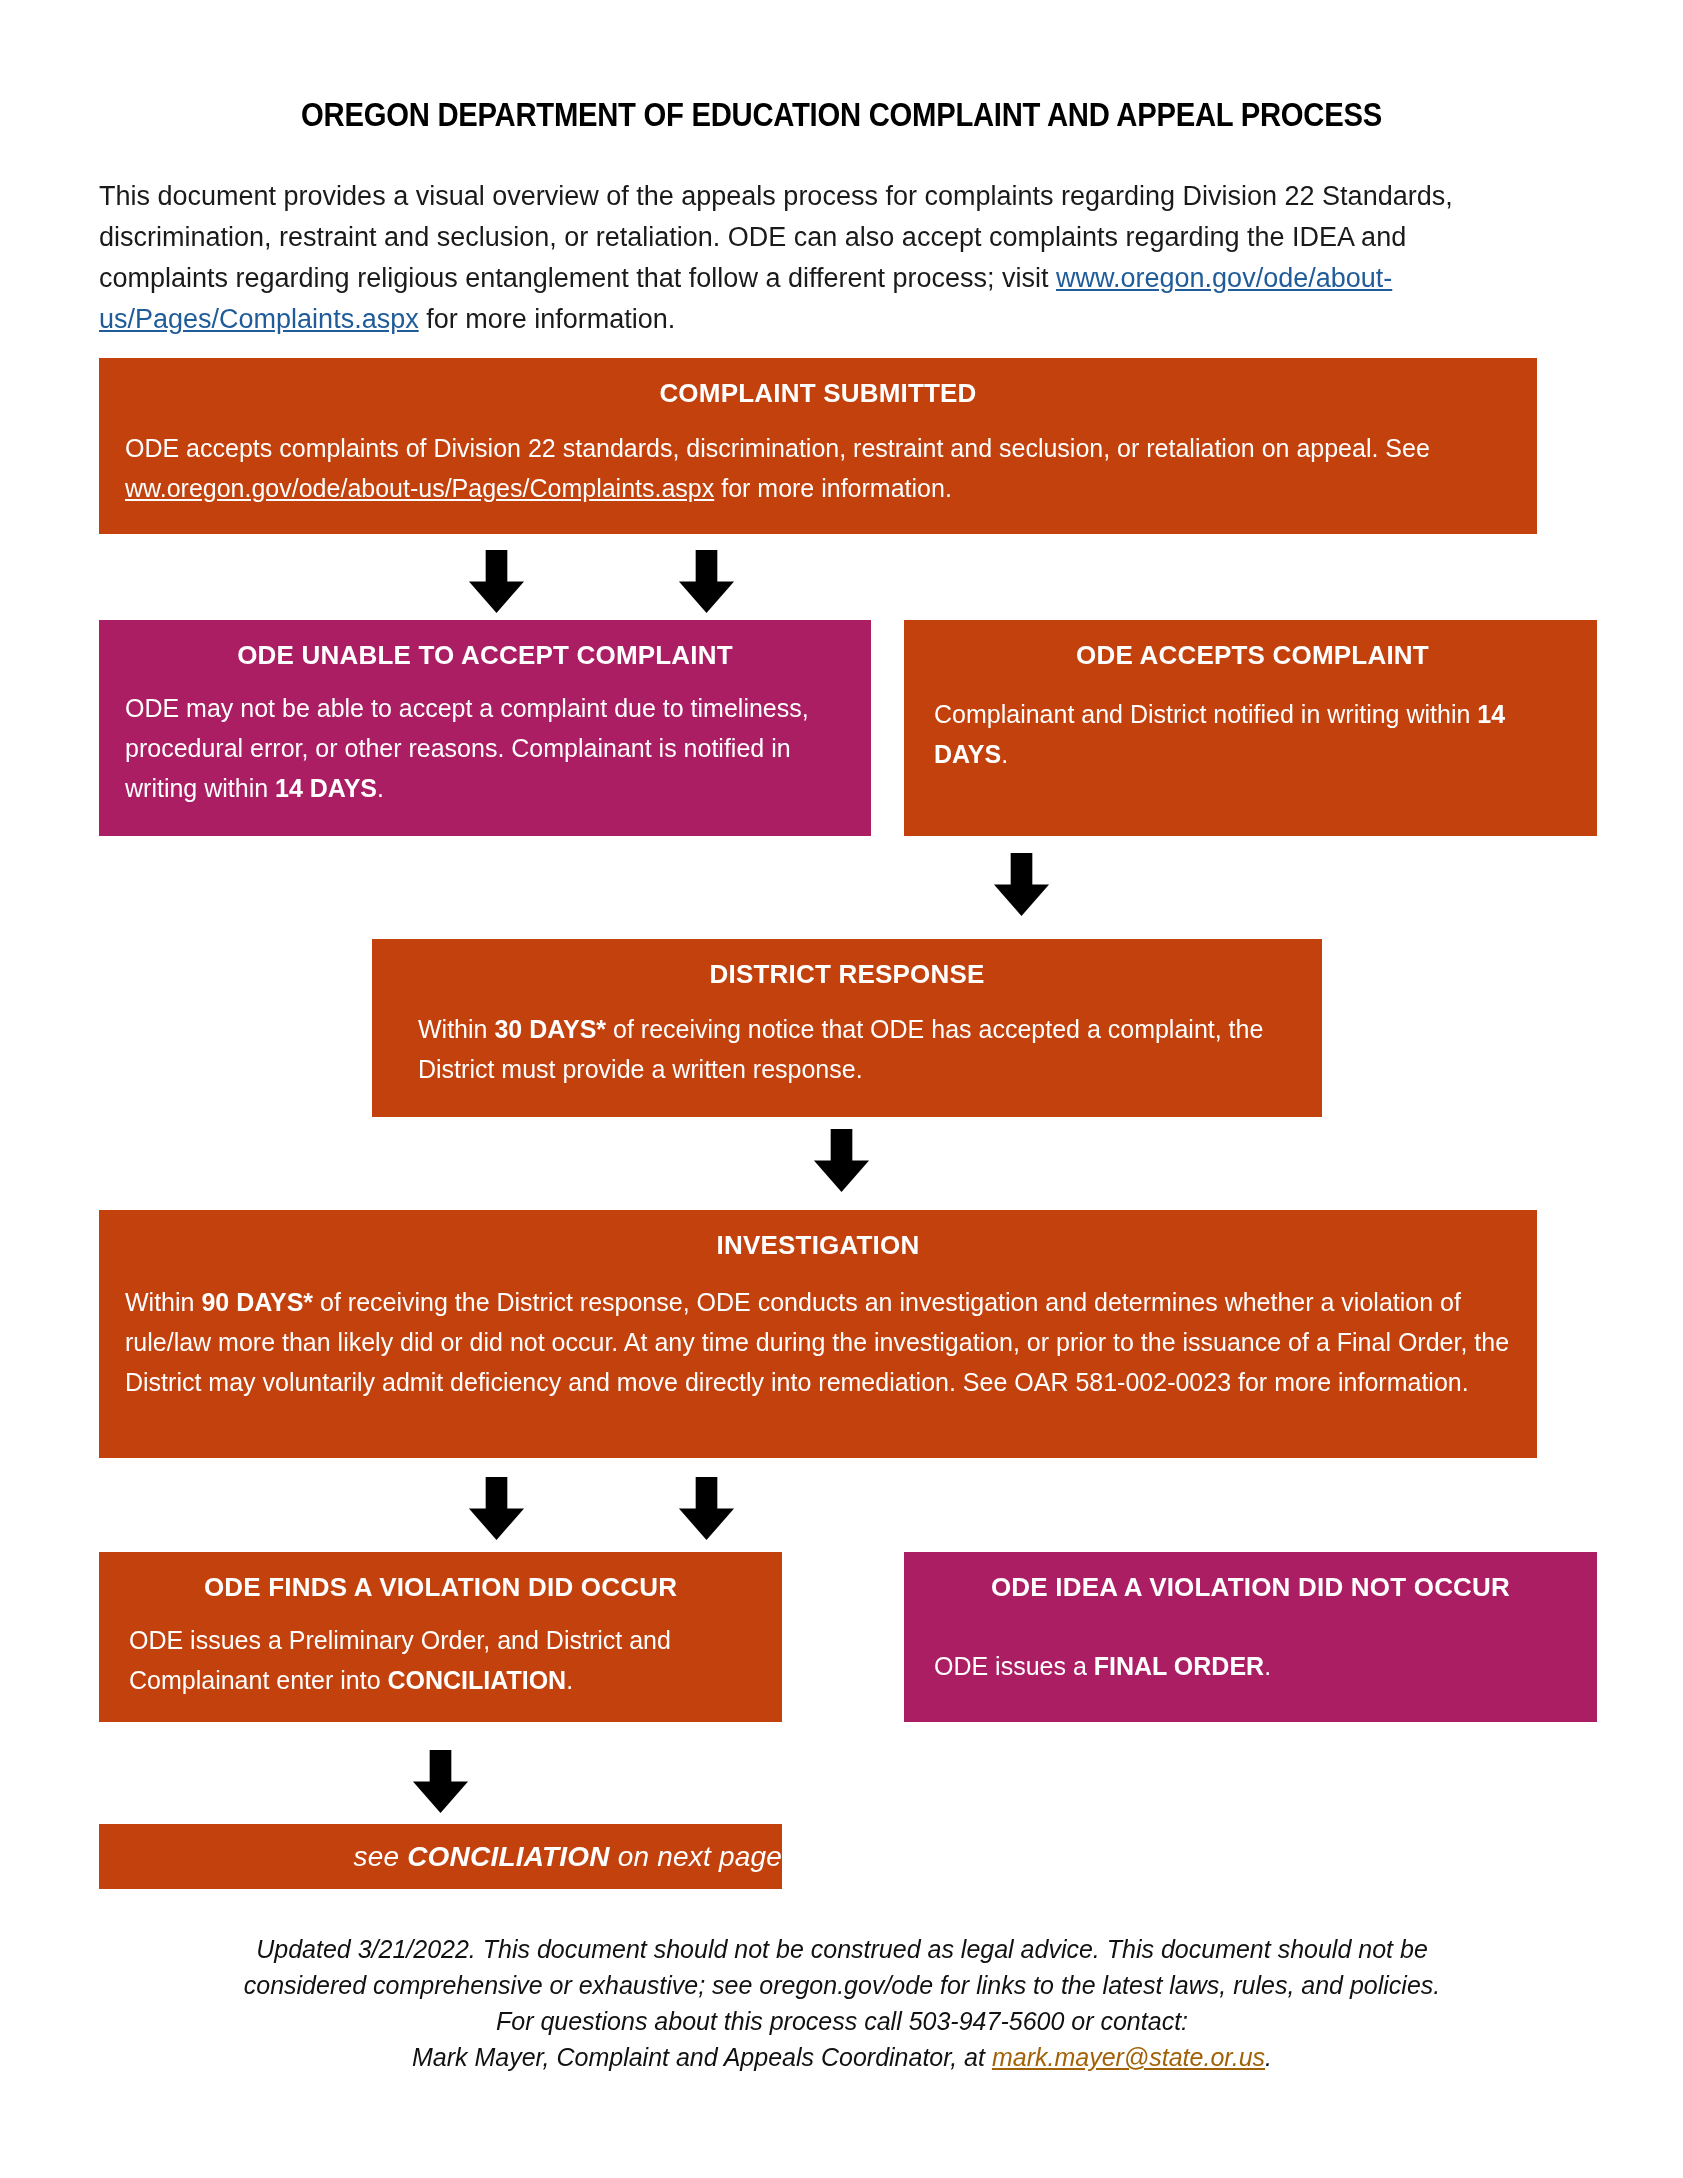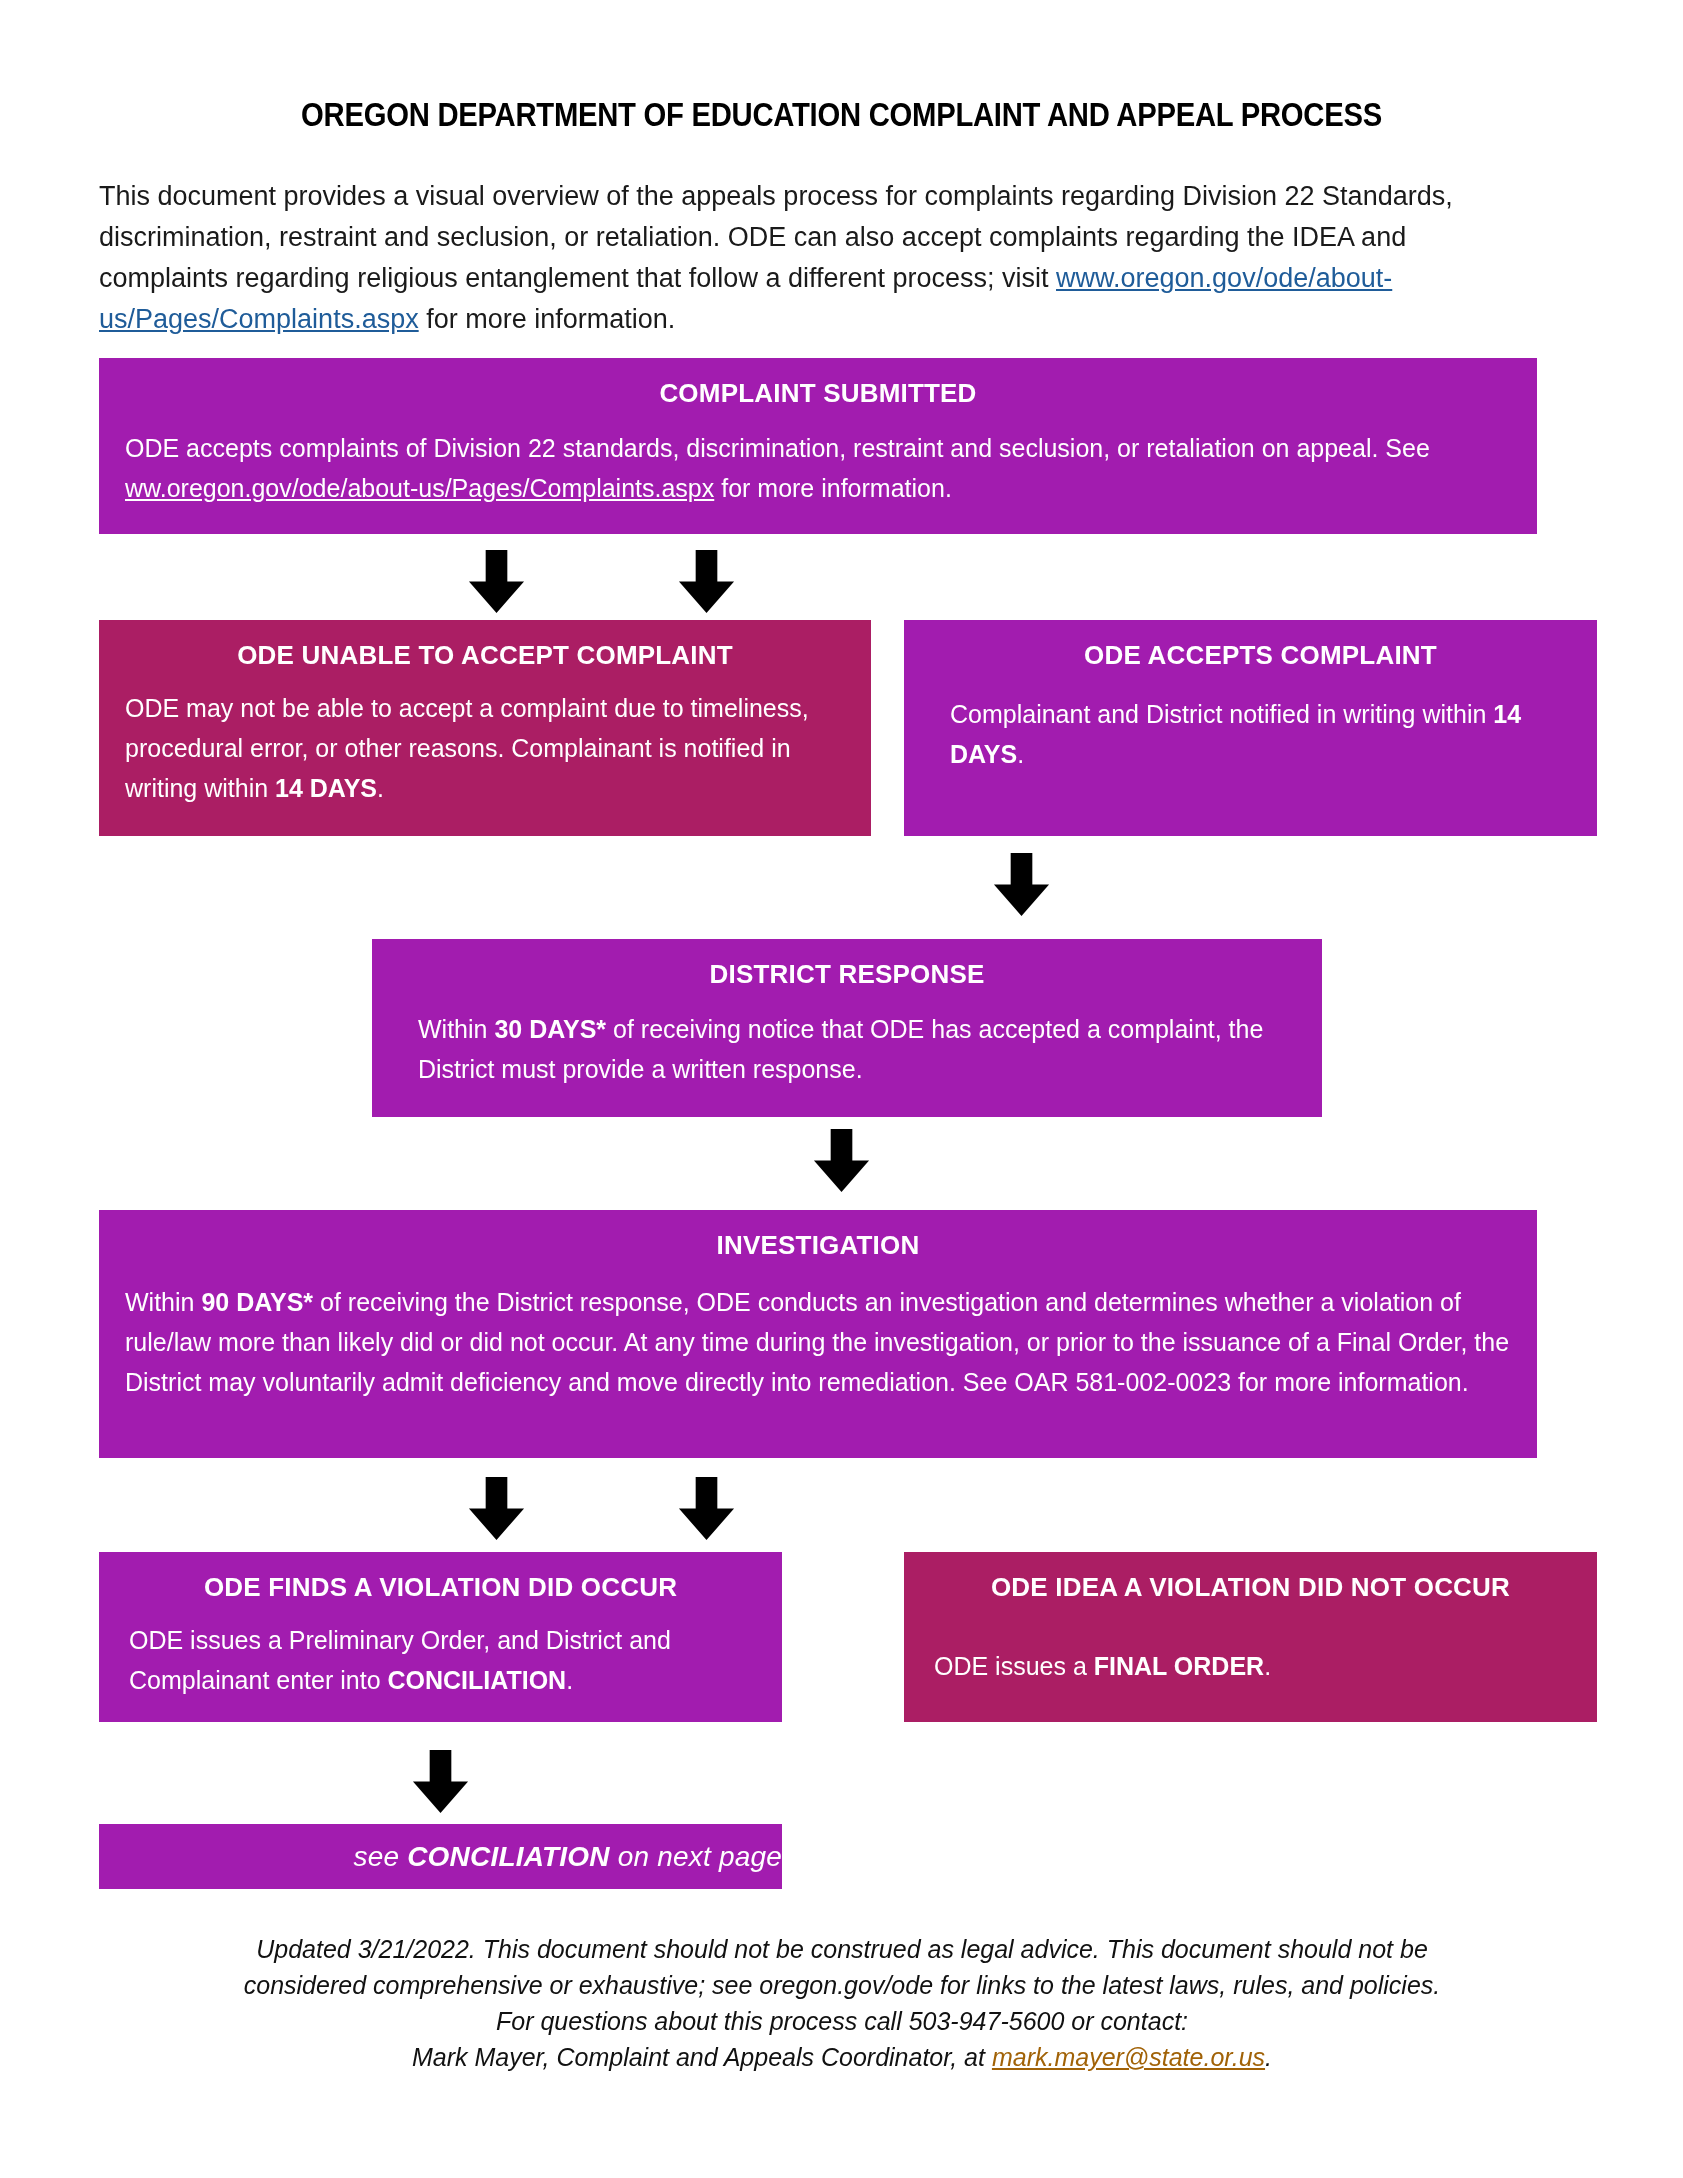--- a/index.html
+++ b/index.html
@@ -52,21 +52,21 @@
     text-decoration: underline;
   }
 
   
   .box {
     position: absolute;
     box-sizing: border-box;
     color: #ffffff;
     padding: 14px 26px 18px 26px;
   }
-  .box.blue { background: #a21caf; }
+  .box.blue { background: #c2410c; }
   .box.magenta { background: #ab1e64; }
 
   .box-title {
     text-align: center;
     font-weight: bold;
     font-size: 26px;
     letter-spacing: 0.2px;
     line-height: 34px;
     margin: 4px 0 14px 0;
   }
@@ -86,21 +86,21 @@
   }
   #box-complaint-submitted .box-title { margin-bottom: 18px; }
 
   #box-unable-accept {
     left: 99px; top: 620px; width: 772px; height: 216px;
   }
   #box-unable-accept .box-title { margin-bottom: 16px; }
 
   #box-accepts {
     left: 904px; top: 620px; width: 693px; height: 216px;
-    padding-left: 46px;
+    padding-left: 30px;
   }
   #box-accepts .box-title { margin-bottom: 22px; }
 
   #box-district-response {
     left: 372px; top: 939px; width: 950px; height: 178px;
     padding-left: 46px; padding-right: 46px;
   }
   #box-district-response .box-title { margin-bottom: 18px; }
 
   #box-investigation {

